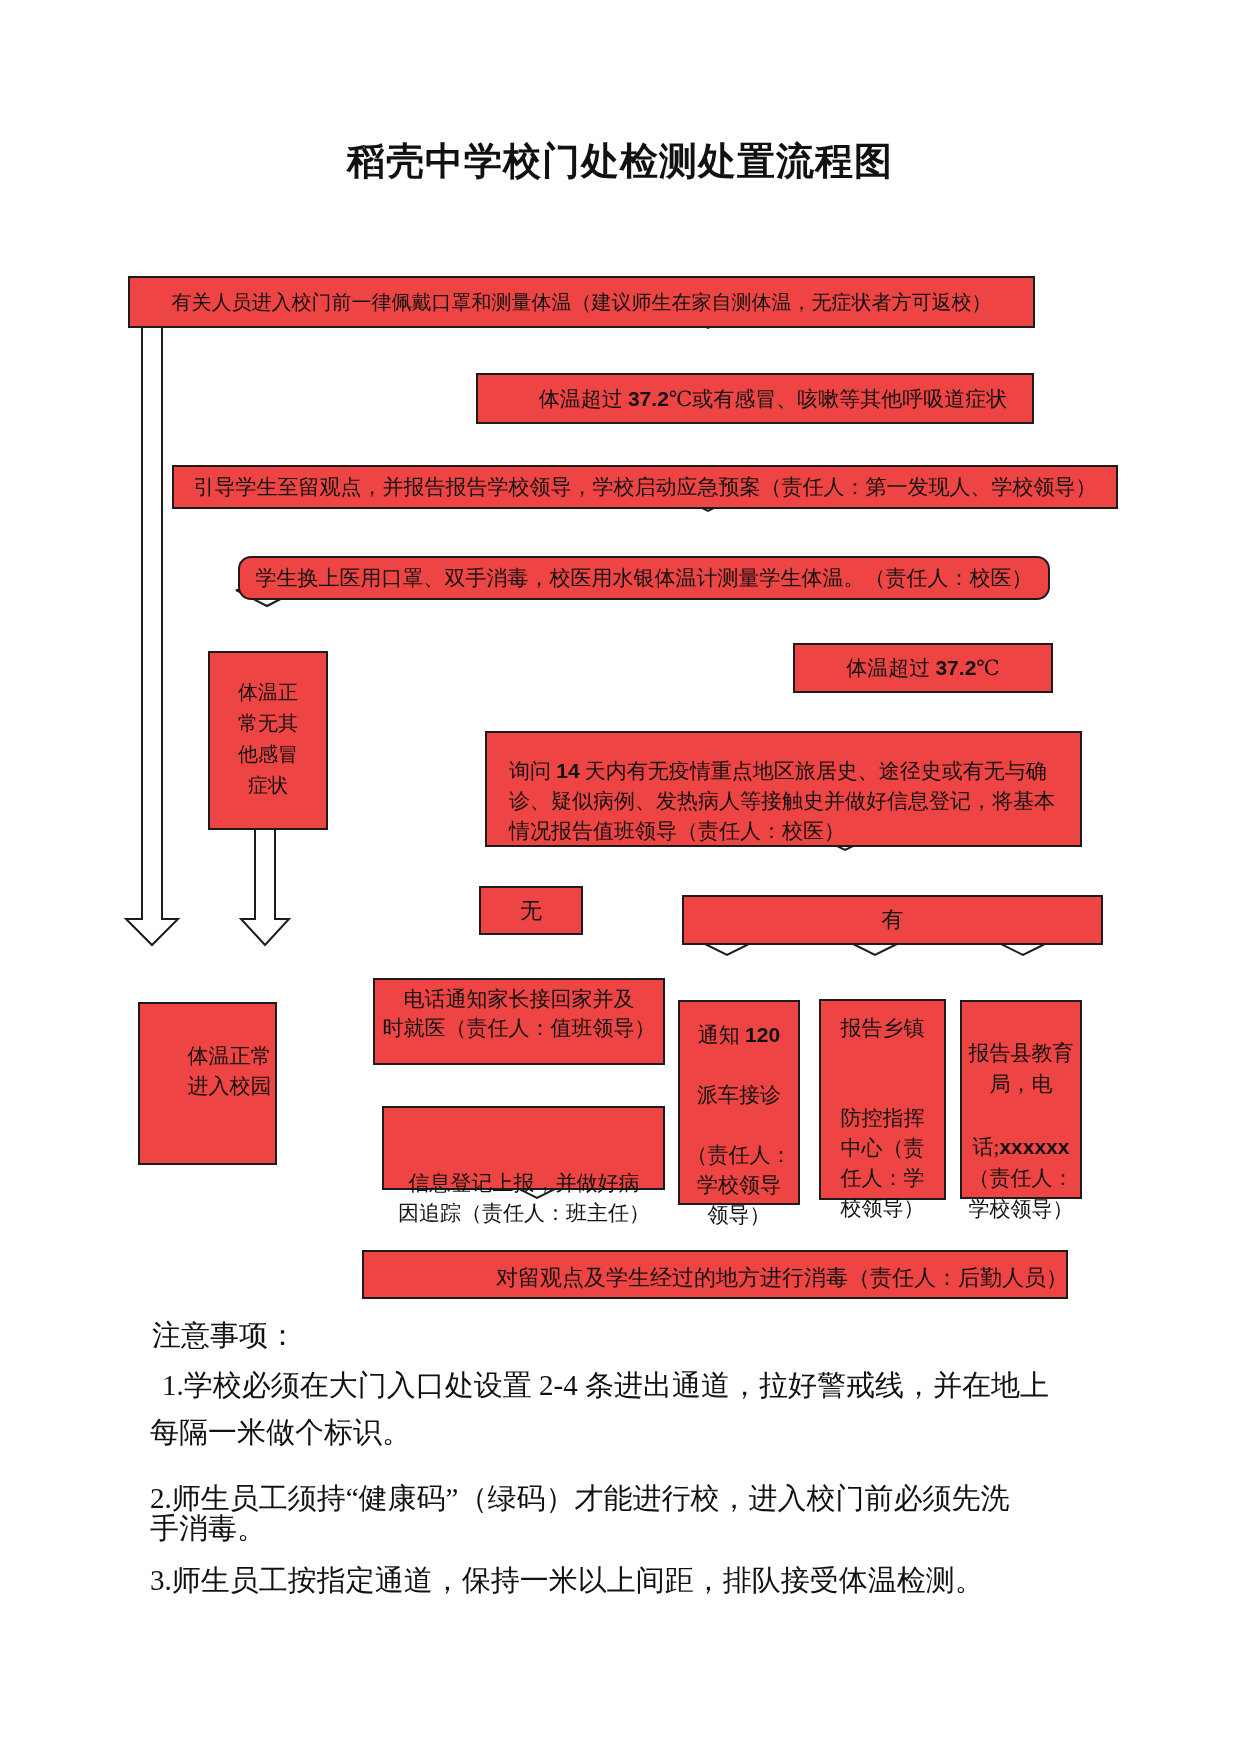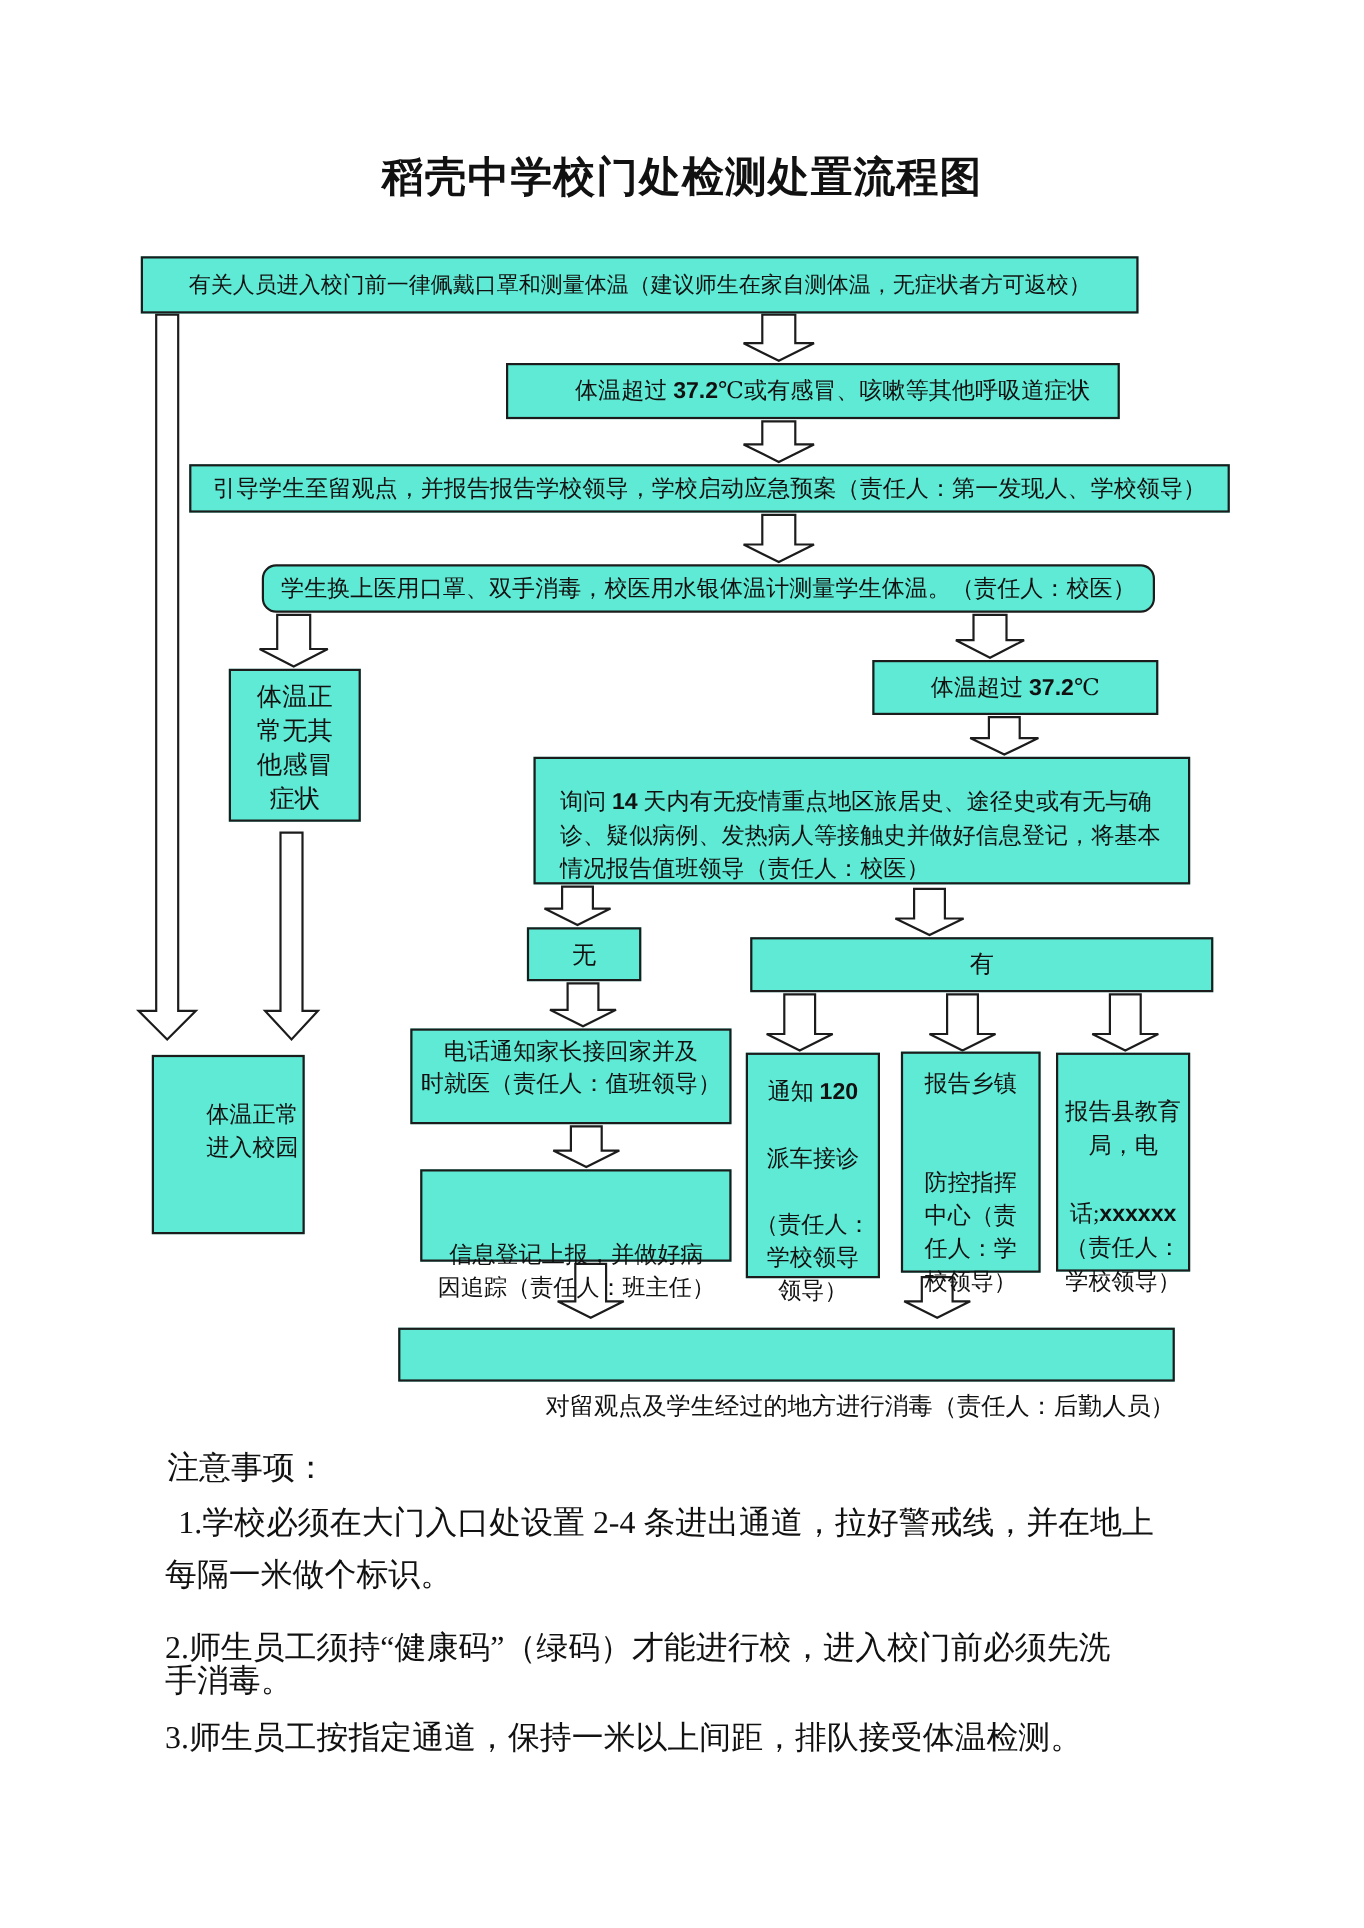--- a/index.html
+++ b/index.html
@@ -6,23 +6,23 @@
   #page {
     position:relative; width:1240px; height:1753px; background:#ffffff;
     font-family:"Liberation Serif","DejaVu Serif",serif; color:#111;
     overflow:hidden;
   }
   .page-title {
     position:absolute; left:0; top:136px; width:1240px;
     text-align:center; font-size:38px; font-weight:600; letter-spacing:1px;
   }
   .fbox {
-    position:absolute; box-sizing:border-box; border:2px solid #1c1c1c; background:#5eead4;
+    position:absolute; box-sizing:border-box; border:2px solid #1c1c1c; background:#ef4444;
     display:flex; align-items:center; justify-content:center;
-    text-align:center; white-space:pre-line; z-index:2; font-size:21px; line-height:30px;
+    text-align:center; white-space:pre-line; z-index:2; font-size:21px; line-height:30px;margin-top:43px;
   }
   .va-top { align-items:flex-start; }
   .ha-left { justify-content:flex-start; text-align:left; }
   .rb { font-weight:bold; font-family:"Liberation Sans","DejaVu Sans",sans-serif; }
   .info-text {
     position:absolute; left:-10px; top:60px; width:300px; text-align:center;
     line-height:30px; white-space:pre-line;
   }
   .caption {
     position:absolute; left:362px; top:1262px; width:706px; text-align:right;
@@ -37,27 +37,27 @@
 <body>
 
 <div id="page">
 
   <div class="page-title">稻壳中学校门处检测处置流程图</div>
 
   <div>
 
     <div class="fbox" style="left:128px; top:233px; width:907px; height:52px; font-size:20px;">有关人员进入校门前一律佩戴口罩和测量体温（建议师生在家自测体温，无症状者方可返校）</div>
 
-    <div class="fbox" style="left:460px; top:330px; width:558px; height:51px;padding-left:36px;"><span><span>体温超过 </span><span class="rb">37.2</span><span>℃或有感冒、咳嗽等其他呼吸道症状</span></span></div>
+    <div class="fbox" style="left:476px; top:330px; width:558px; height:51px;padding-left:36px;"><span><span>体温超过 </span><span class="rb">37.2</span><span>℃或有感冒、咳嗽等其他呼吸道症状</span></span></div>
 
     <div class="fbox" style="left:172px; top:422px; width:946px; height:44px;">引导学生至留观点，并报告报告学校领导，学校启动应急预案（责任人：第一发现人、学校领导）</div>
 
     <div class="fbox" style="left:238px; top:513px; width:812px; height:44px;border-radius:13px;">学生换上医用口罩、双手消毒，校医用水银体温计测量学生体温。（责任人：校医）</div>
 
-    <div class="fbox va-top" style="left:208px; top:608px; width:120px; height:139px; font-size:23px; line-height:31px; padding-top:8px;">体温正
+    <div class="fbox va-top" style="left:208px; top:608px; width:120px; height:179px; font-size:20px; line-height:31px; padding-top:24px;">体温正
 常无其
 他感冒
 症状</div>
 
     <div class="fbox" style="left:793px; top:600px; width:260px; height:50px;"><span><span>体温超过 </span><span class="rb">37.2</span><span>℃</span></span></div>
 
     <div class="fbox va-top ha-left" style="left:485px; top:688px; width:597px; height:116px; padding:23px 0 0 22px;"><span><span>询问 </span><span class="rb">14</span><span> 天内有无疫情重点地区旅居史、途径史或有无与确
 诊、疑似病例、发热病人等接触史并做好信息登记，将基本
 情况报告值班领导（责任人：校医）</span></span></div>
 

